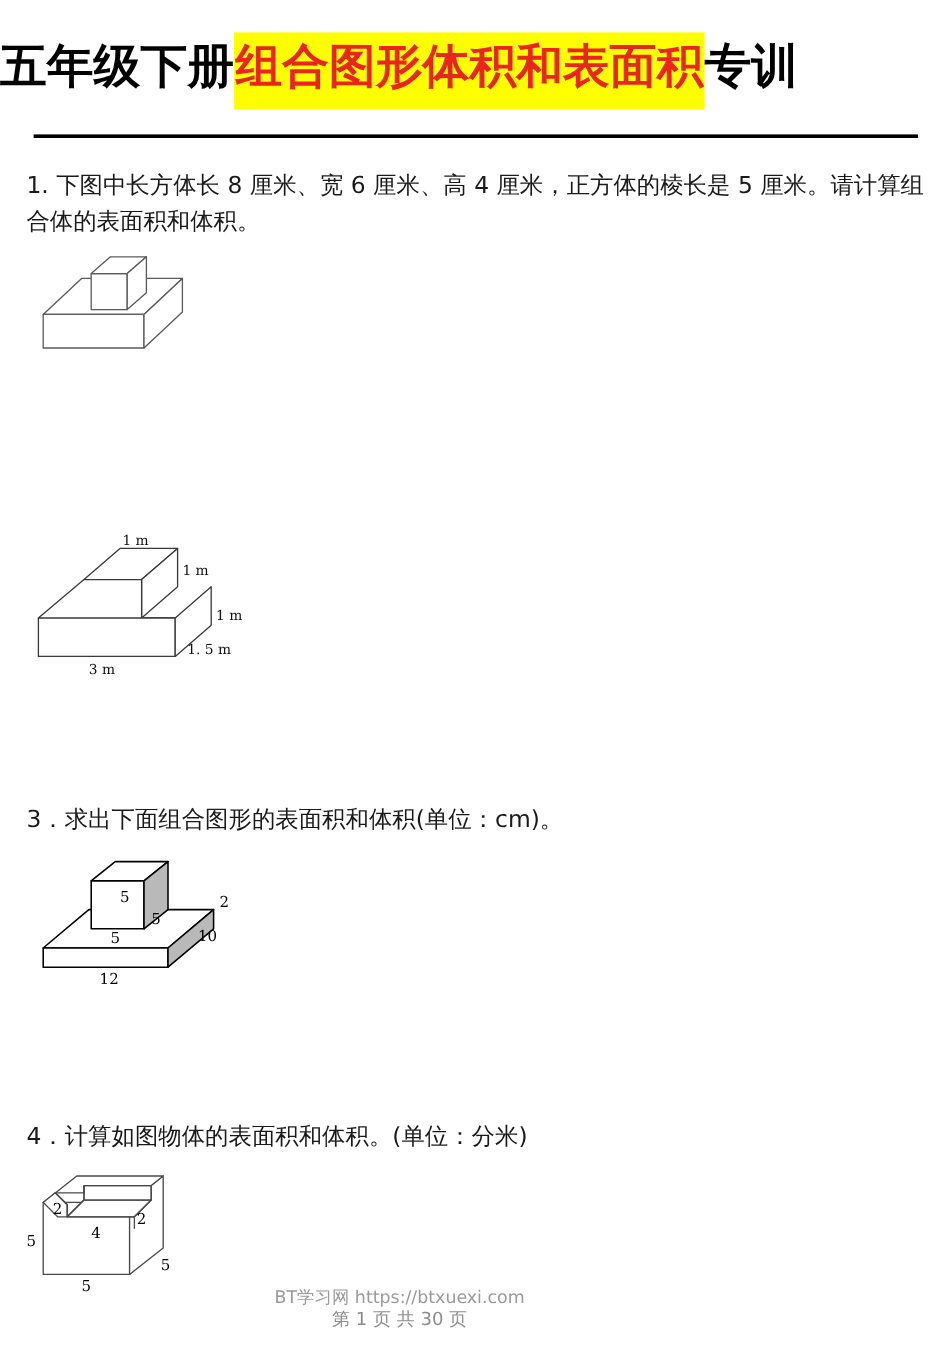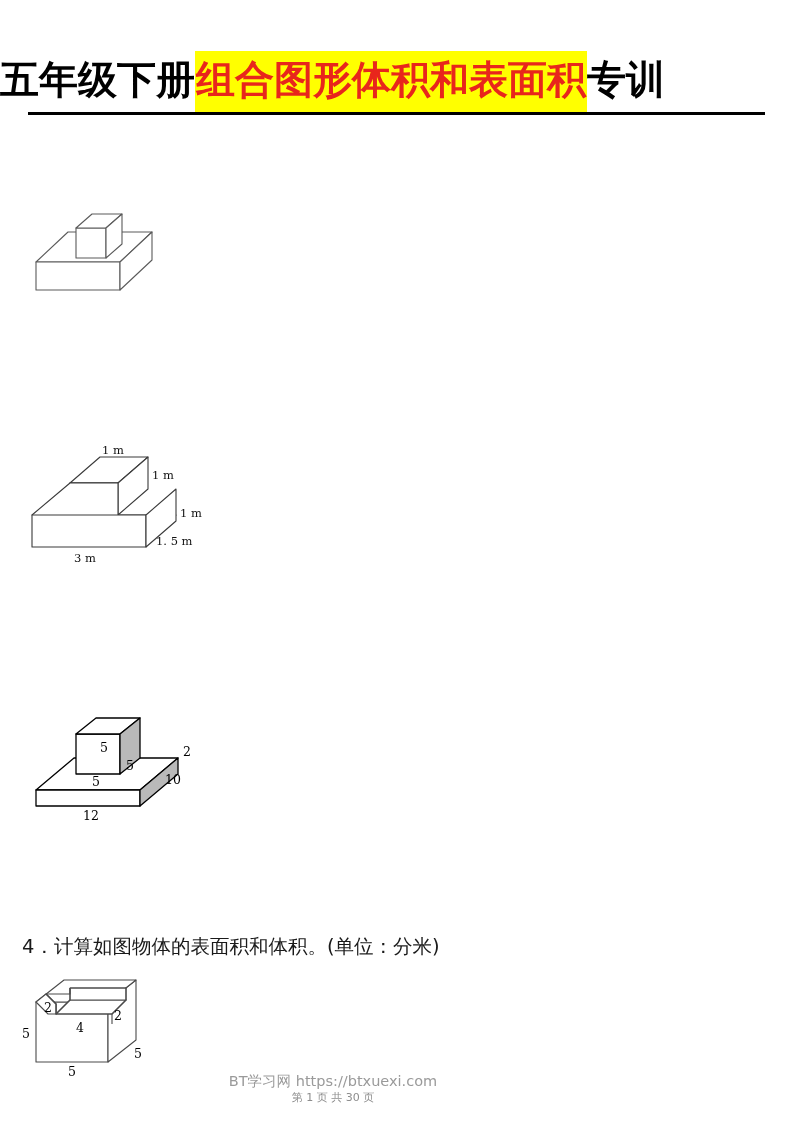--- a/index.html
+++ b/index.html
@@ -21,21 +21,21 @@
     position: absolute;
     left: 0; top: 0;
     width: 793px;
     height: 1122px;
   }
 
   
   .title-block {
     position: absolute;
     left: 0;
-    top: 60px;
+    top: 36px;
     width: 649px;
     text-align: center;
   }
   .title-line {
     font-size: 39px;
     font-weight: bold;
     letter-spacing: 0px;
     line-height: 1.0;
     white-space: nowrap;
     font-family: "DejaVu Sans", "Liberation Sans", sans-serif;
@@ -89,37 +89,38 @@
     text-align: center;
     color: #9a9a9a;
   }
   #footer-site {
     top: 1072px;
     font-size: 14.5px;
     font-family: "DejaVu Sans", "Liberation Sans", sans-serif;
   }
   #footer-page {
     top: 1090px;
-    font-size: 11px;
+    font-size: 15px;
     color: #8d8d8d;
     font-family: "DejaVu Sans", "Liberation Sans", sans-serif;
   }
 </style>
 </head>
 <body>
 
 <div class="page">
 
   <div class="title-block">
     <span class="title-line">
       <span class="title-plain">五年级下册</span><span class="title-hl">组合图形体积和表面积</span><span class="title-plain">专训</span>
     </span>
   </div>
   <div class="title-rule"></div>
 
+  <div class="q-text" id="q1-text">1.  下图中长方体长 8 厘米、宽 6 厘米、高 4 厘米，正方体的棱长是 5 厘米。请计算组合体的表面积和体积。</div>
 
   <div class="figure" id="fig1">
     <svg class="fig-svg" width="180" height="100" viewBox="0 0 180 100">
       <g fill="#ffffff" stroke="#5a5a5a" stroke-width="1.1" stroke-linejoin="round" stroke-linecap="round">
 
         <polygon points="12,52 44,22 128,22 96,52"></polygon>
 
         <polygon points="12,52 96,52 96,80 12,80"></polygon>
 
         <polygon points="96,52 128,22 128,50 96,80"></polygon>
@@ -157,20 +158,21 @@
       <g font-family="DejaVu Serif, Liberation Serif, serif" font-size="11.5" fill="#111111">
         <text x="94" y="11">1 m</text>
         <text x="144" y="36">1 m</text>
         <text x="172" y="74">1 m</text>
         <text x="148" y="102">1. 5 m</text>
         <text x="66" y="119">3 m</text>
       </g>
     </svg>
   </div>
 
+  <div class="q-text" id="q3-text">3．求出下面组合图形的表面积和体积(单位：cm)。</div>
 
   <div class="figure" id="fig3">
     <svg class="fig-svg" width="215" height="110" viewBox="0 0 215 110">
 
       <g stroke="#000000" stroke-width="1.3" stroke-linejoin="round">
         <polygon points="18,78 56,46 160,46 122,78" fill="#ffffff"></polygon>
         <polygon points="18,78 122,78 122,94 18,94" fill="#ffffff"></polygon>
         <polygon points="122,78 160,46 160,62 122,94" fill="#b9b9b9"></polygon>
       </g>
 

